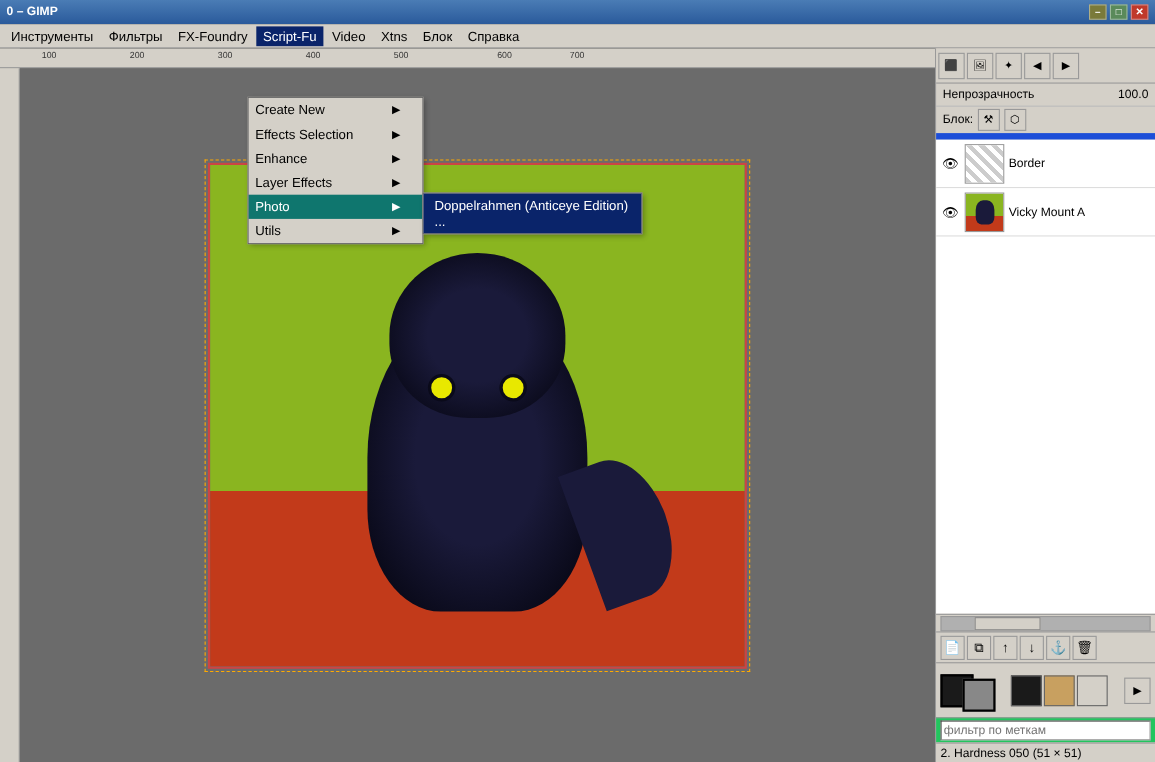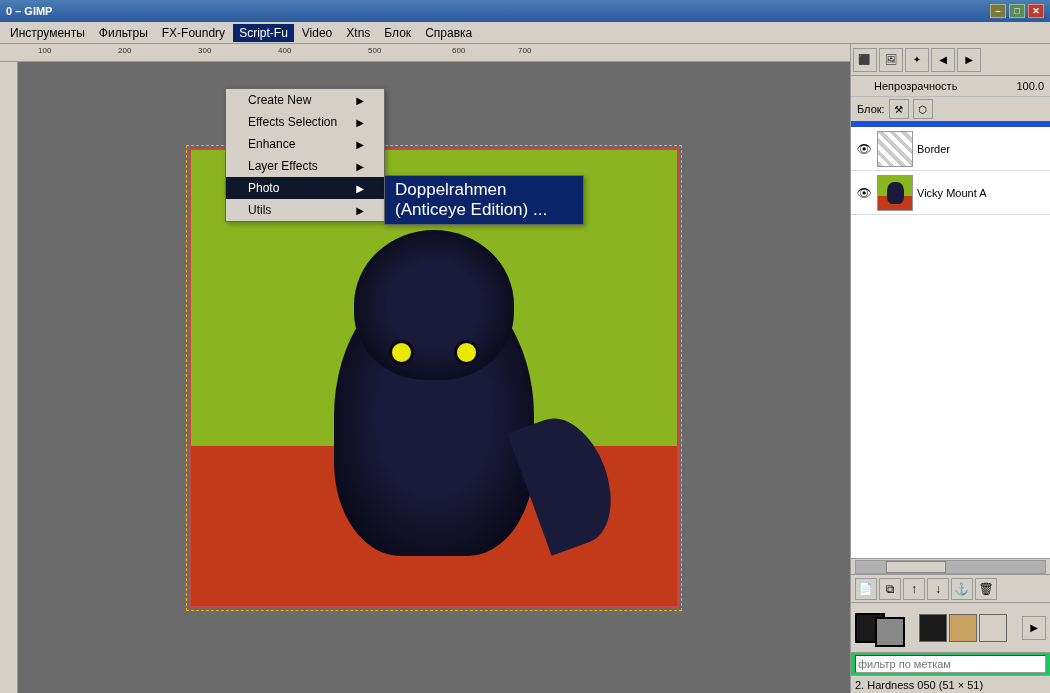--- a/index.html
+++ b/index.html
@@ -245,21 +245,21 @@
       border: 1px solid #999;
     }
 
     .opacity-row {
       padding: 4px 6px;
       display: flex;
       align-items: center;
       gap: 6px;
       border-bottom: 1px solid #bbb;
     }
-    .opacity-label { font-size: 11px; margin-left: 17px; }
+    .opacity-label { font-size: 11px; }
     .opacity-value { font-size: 11px; margin-left: auto; }
 
     .block-row {
       padding: 2px 6px;
       display: flex;
       align-items: center;
       gap: 4px;
       border-bottom: 6px solid #1d4ed8;
     }
     .block-label { font-size: 11px; }
@@ -420,50 +420,50 @@
       position: absolute;
       top: 44px;
       left: 225px;
       background: #d4d0c8;
       border: 1px solid #666;
       box-shadow: 2px 2px 5px rgba(0,0,0,0.3);
       min-width: 160px;
       z-index: 1000;
     }
     .dropdown-item {
-      padding: 4px 20px 4px 22px;
+      padding: 4px 20px 4px 6px;
       font-size: 12px;
       cursor: pointer;
       display: flex;
       align-items: center;
       justify-content: space-between;
       position: relative;
     }
     .dropdown-item:hover, .dropdown-item.highlighted {
-      background: #0f172a;
+      background: #0f766e;
       color: white;
     }
     .dropdown-item .arrow {
       font-size: 10px;
     }
 
     
     .submenu {
       position: absolute;
       top: -2px;
       left: 100%;
       background: #d4d0c8;
       border: 1px solid #666;
       box-shadow: 2px 2px 5px rgba(0,0,0,0.3);
       min-width: 200px;
       z-index: 1001;
     }
     .submenu-item {
       padding: 4px 10px;
-      font-size: 17px;
+      font-size: 12px;
       cursor: pointer;
     }
     .submenu-item:hover, .submenu-item.highlighted {
       background: #0a246a;
       color: white;
     }
     .submenu-item.highlighted {
       background: #0a246a;
       color: white;
     }
@@ -497,21 +497,21 @@
 <div class="main-container">
 
   <div class="canvas-area">
 
     <div class="ruler-corner"></div>
     <div class="ruler-top">
       <span class="ruler-mark" style="left:38px">100</span>
       <span class="ruler-mark" style="left:118px">200</span>
       <span class="ruler-mark" style="left:198px">300</span>
       <span class="ruler-mark" style="left:278px">400</span>
-      <span class="ruler-mark" style="left:368px">500</span>
+      <span class="ruler-mark" style="left:358px">500</span>
       <span class="ruler-mark" style="left:452px">600</span>
       <span class="ruler-mark" style="left:518px">700</span>
     </div>
     <div class="ruler-left"></div>
 
     <div class="canvas-content">
       <div class="image-frame">
         <div class="image-inner">
           <div class="cat-painting">
 

